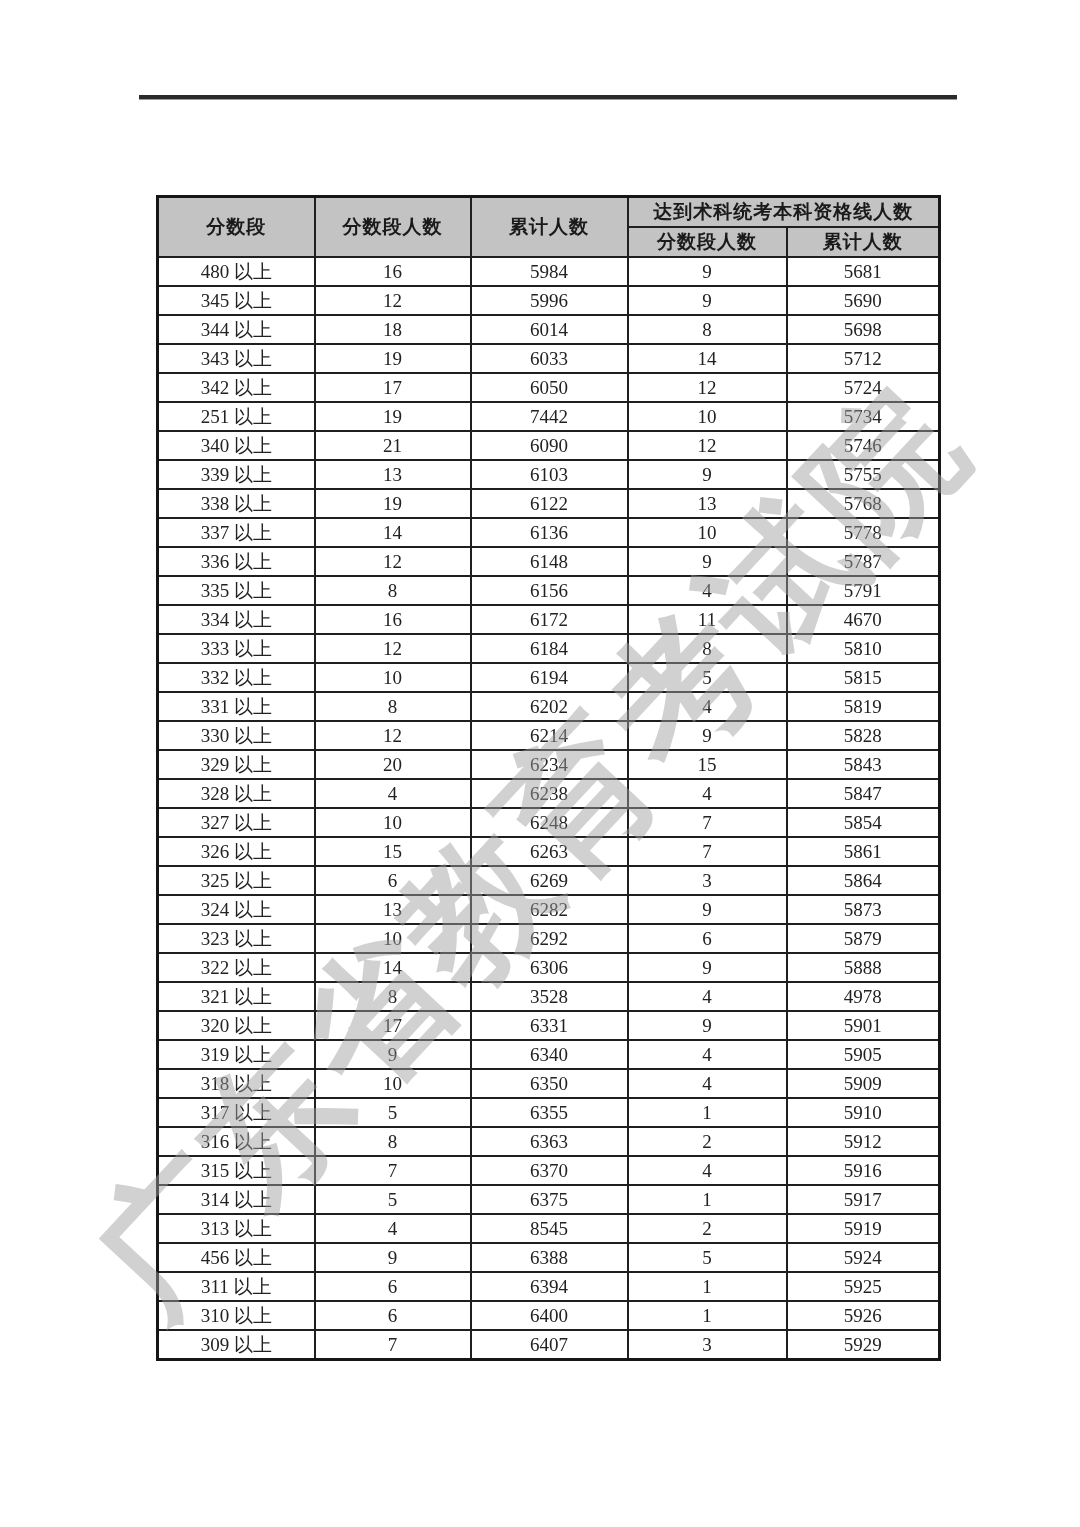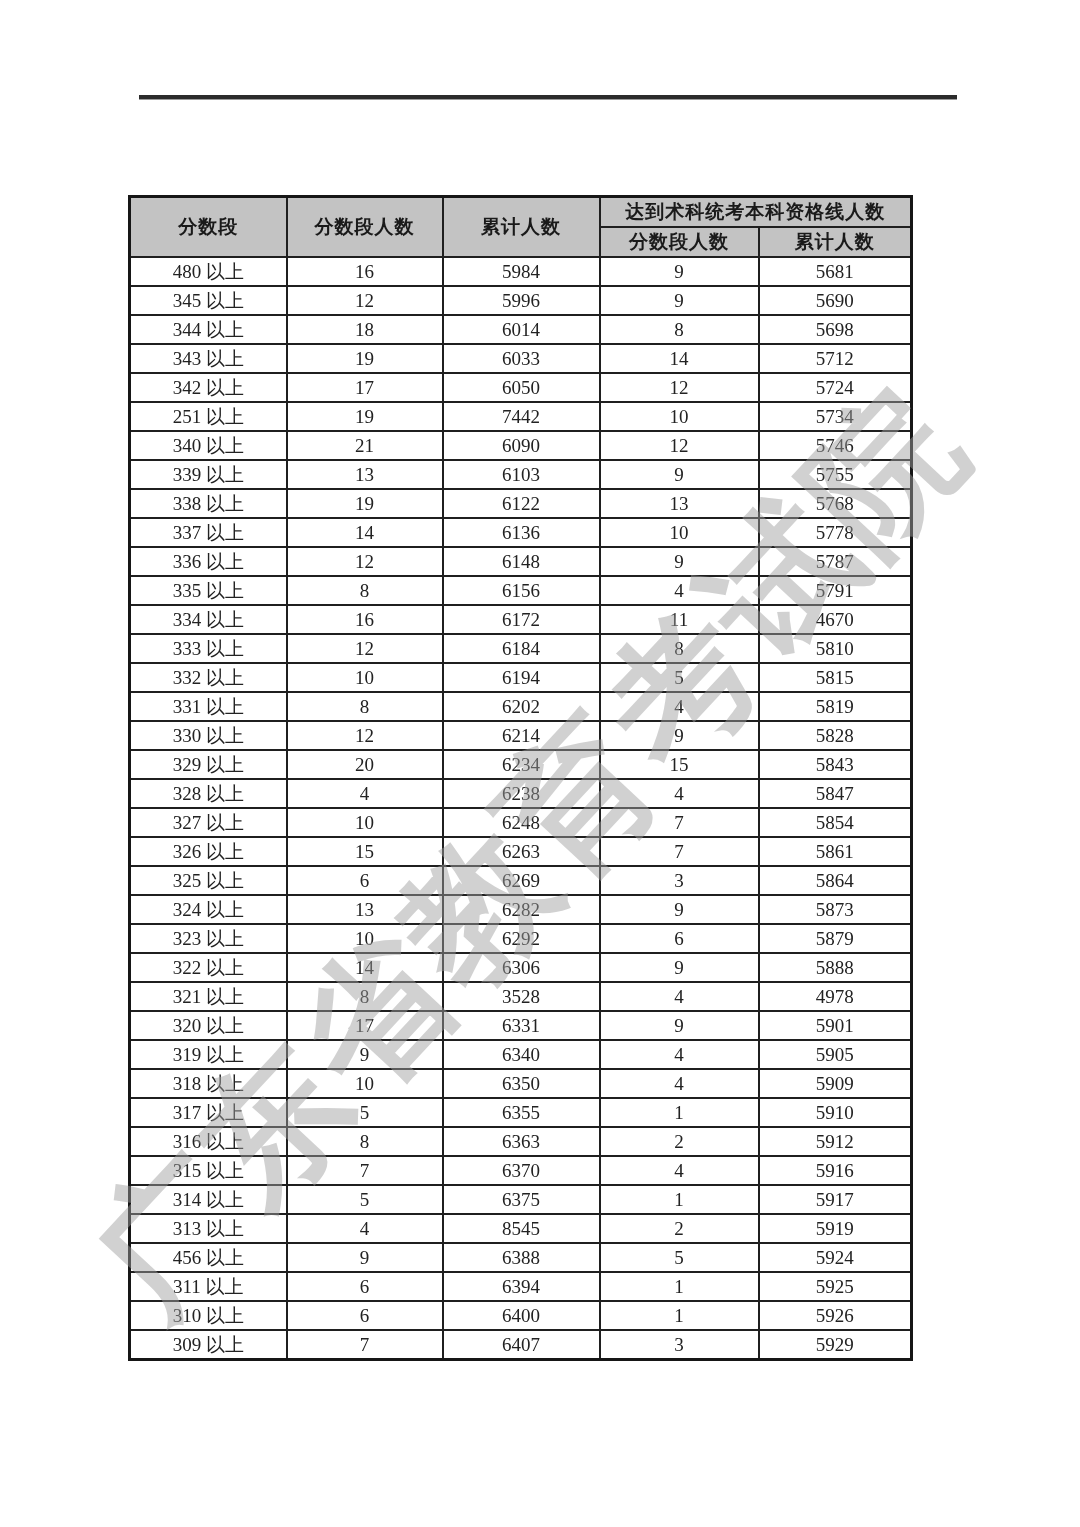--- a/index.html
+++ b/index.html
@@ -24,21 +24,21 @@
     position: absolute;
     left: 139px;
     top: 95px;
     width: 818px;
     height: 4px;
     background: #2b2b2b;
     border-bottom: 1px solid #9a9a9a;
   }
   .score-table {
     position: absolute;
-    left: 128px;
+    left: 156px;
     top: 195px;
     width: 782px;
     border-collapse: collapse;
     table-layout: fixed;
     border: 3px solid #161616;
     z-index: 1;
   }
   .score-table th, .score-table td {
     border: 2px solid #1f1f1f;
     text-align: center;

